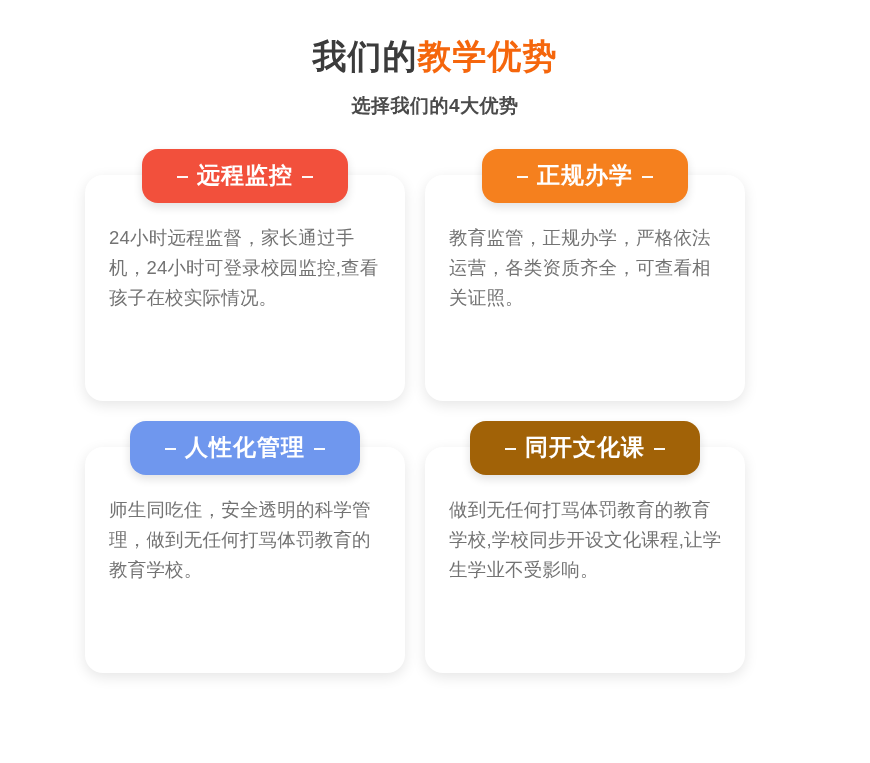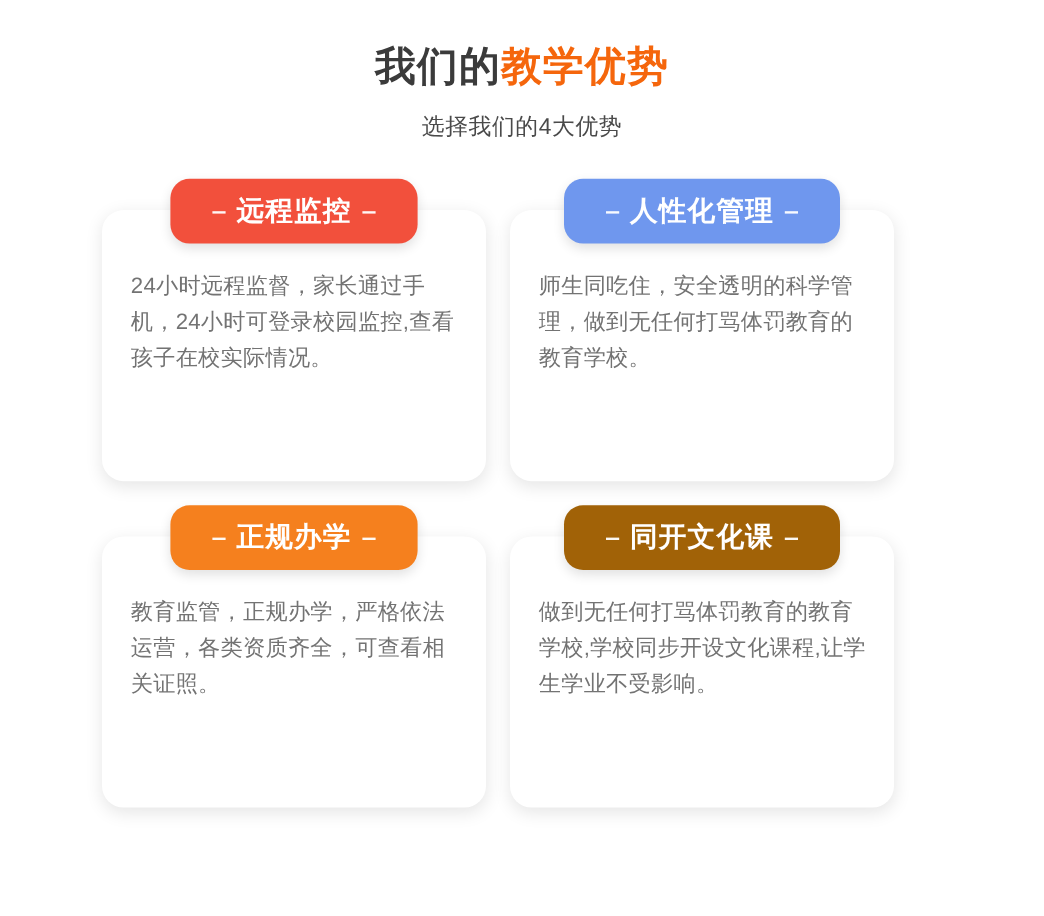--- a/index.html
+++ b/index.html
@@ -29,21 +29,21 @@
     letter-spacing: 1px;
     line-height: 1.2;
     color: #3b3b3b;
   }
   .title .accent {
     color: #f5660c;
   }
   .subtitle {
     margin-top: 16px;
     font-size: 19px;
-    font-weight: normal;
+    font-weight: bold;
     color: #4a4a4a;
     letter-spacing: 0.5px;
   }
   .grid {
     margin: 30px auto 0 auto;
     width: 700px;
     display: grid;
     grid-template-columns: 320px 320px;
     column-gap: 60px;
     row-gap: 42px;
@@ -123,32 +123,32 @@
     <div class="card-wrap">
       <div class="card"></div>
       <div class="badge" style="background:#f2503c;">
         <span class="badge-text"><span class="dash"></span><span>远程监控</span><span class="dash"></span></span>
       </div>
       <div class="card-body">24小时远程监督，家长通过手机，24小时可登录校园监控,查看孩子在校实际情况。</div>
     </div>
 
     <div class="card-wrap">
       <div class="card"></div>
+      <div class="badge" style="background:#f5801e;">
+        <span class="badge-text"><span class="dash"></span><span>正规办学</span><span class="dash"></span></span>
+      </div>
+      <div class="card-body">教育监管，正规办学，严格依法运营，各类资质齐全，可查看相关证照。</div>
+    </div>
+
+    <div class="card-wrap">
+      <div class="card"></div>
       <div class="badge" style="background:#6f97ee;">
         <span class="badge-text"><span class="dash"></span><span>人性化管理</span><span class="dash"></span></span>
       </div>
       <div class="card-body">师生同吃住，安全透明的科学管理，做到无任何打骂体罚教育的教育学校。</div>
-    </div>
-
-    <div class="card-wrap">
-      <div class="card"></div>
-      <div class="badge" style="background:#f5801e;">
-        <span class="badge-text"><span class="dash"></span><span>正规办学</span><span class="dash"></span></span>
-      </div>
-      <div class="card-body">教育监管，正规办学，严格依法运营，各类资质齐全，可查看相关证照。</div>
     </div>
 
     <div class="card-wrap">
       <div class="card"></div>
       <div class="badge" style="background:#a16207;">
         <span class="badge-text"><span class="dash"></span><span>同开文化课</span><span class="dash"></span></span>
       </div>
       <div class="card-body">做到无任何打骂体罚教育的教育学校,学校同步开设文化课程,让学生学业不受影响。</div>
     </div>
 

